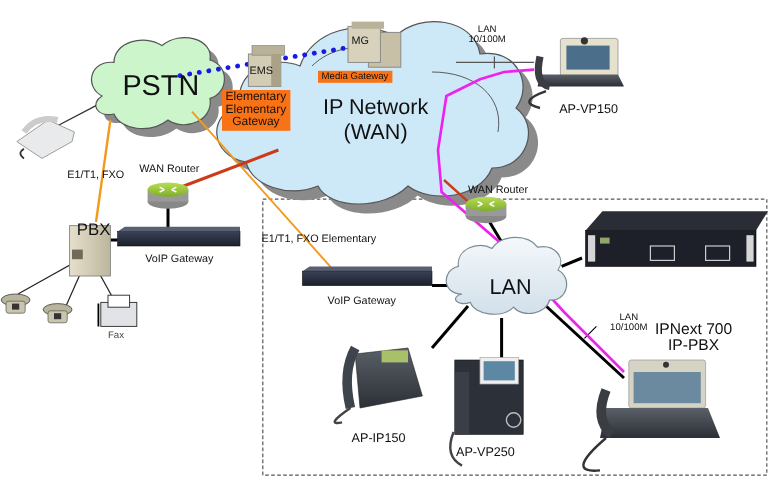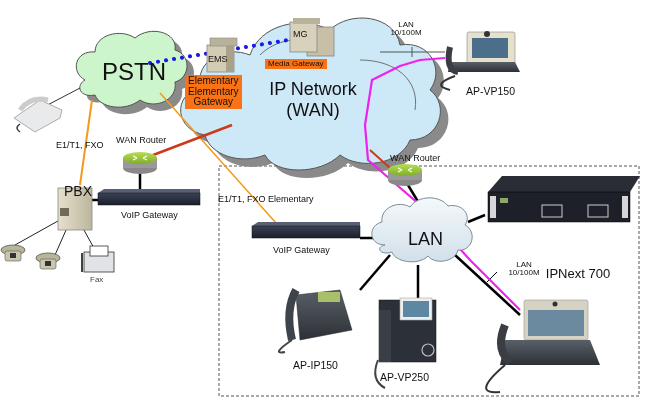--- a/index.html
+++ b/index.html
@@ -240,18 +240,19 @@
   <div>10/100M</div>
 </div>
 
 
 <div class="lbl small" style="left:116px;top:136px;">WAN Router</div>
 <div class="lbl small" style="left:390px;top:154px;">WAN Router</div>
 <div class="lbl small" style="left:121px;top:211px;">VoIP Gateway</div>
 <div class="lbl small" style="left:273px;top:246px;">VoIP Gateway</div>
 <div class="lbl big center" style="left:538px;top:230px;width:80px;font-weight:normal;margin-top:37px;">
   <div>IPNext 700</div>
+  <div>IP-PBX</div>
 </div>
 <div class="lbl med" style="left:466px;top:86px;">AP-VP150</div>
 <div class="lbl med" style="left:293px;top:360px;">AP-IP150</div>
 <div class="lbl med" style="left:380px;top:372px;">AP-VP250</div>
 <div class="lbl med" style="left:528px;top:376px;margin-top:43px;">AP-VP280</div>
 </div>
 
 </body></html>

